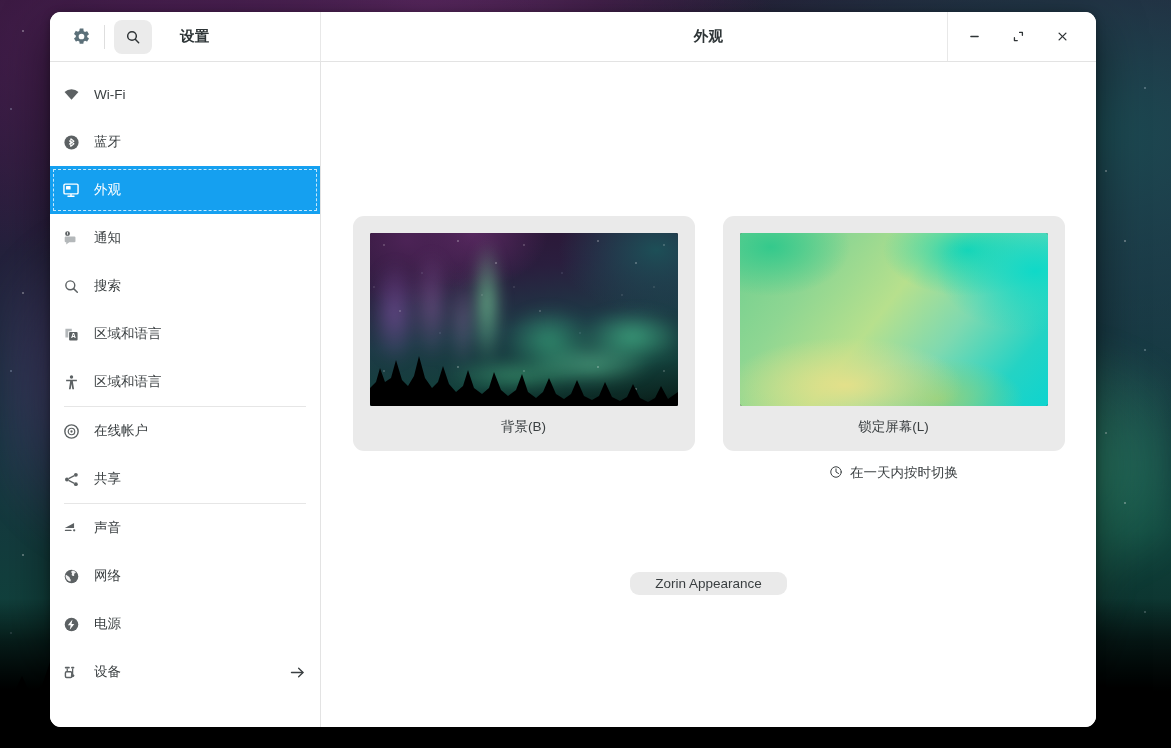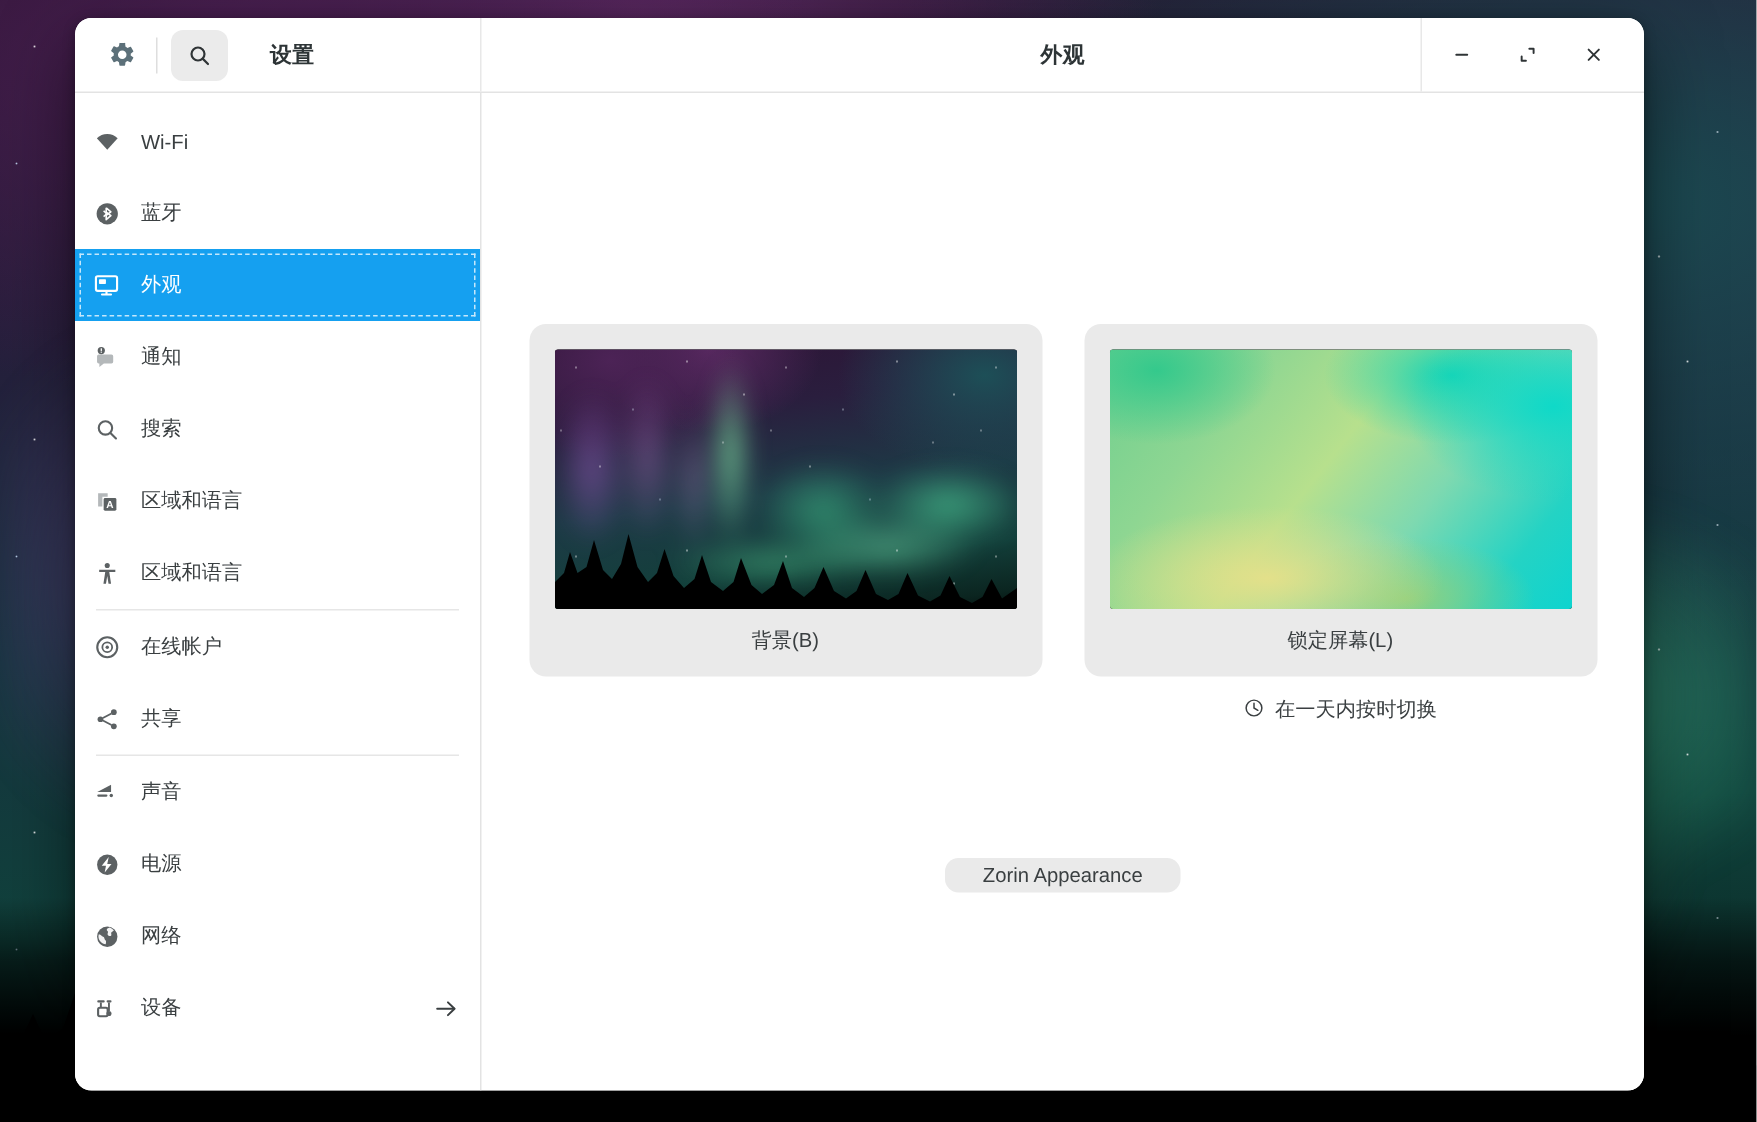--- a/index.html
+++ b/index.html
@@ -494,35 +494,35 @@
               <circle cx="15.8" cy="14.6" r="1.6"></circle>
             </svg>
           </span>
           <span class="ni-label">声音</span>
         </div>
 
         <div class="nav-item">
           <span class="ni-icon">
             <svg width="17" height="17" viewBox="0 0 24 24">
               <circle cx="12" cy="12" r="9.6" fill="#5c6163"></circle>
-              <path d="M13.4 4.8 L6.8 13 h4 l-1.2 6.4 L16 11.2 h-4 z" fill="#fff"></path>
-            </svg>
-          </span>
-          <span class="ni-label">电源</span>
+              <path d="M4.1 9.6 c2.2 .6 2.6 2 4 2.4 c1.6 .4 1 2.6 2.2 3.4 c1 .7 .6 2.6 .2 3.6 c-3.6 -.4 -6.6 -3.4 -6.8 -7 c0 -.8 .1 -1.6 .4 -2.4 z" fill="#fff" opacity=".92"></path>
+              <path d="M14.2 3.4 c1.6 .5 3 1.5 4 2.8 c-.6 .9 -1.9 1 -2.4 1.9 c-.5 1 .6 2.1 -.2 2.9 c-.9 .8 -2.4 .2 -3.1 -.7 c-.6 -.9 .4 -1.9 .2 -2.9 c-.2 -.9 -1.3 -1.1 -1.2 -2 c.1 -.9 1.6 -1.6 2.7 -2 z" fill="#fff" opacity=".92"></path>
+            </svg>
+          </span>
+          <span class="ni-label">网络</span>
         </div>
 
         <div class="nav-item">
           <span class="ni-icon">
             <svg width="17" height="17" viewBox="0 0 24 24">
               <circle cx="12" cy="12" r="9.6" fill="#5c6163"></circle>
-              <path d="M4.1 9.6 c2.2 .6 2.6 2 4 2.4 c1.6 .4 1 2.6 2.2 3.4 c1 .7 .6 2.6 .2 3.6 c-3.6 -.4 -6.6 -3.4 -6.8 -7 c0 -.8 .1 -1.6 .4 -2.4 z" fill="#fff" opacity=".92"></path>
-              <path d="M14.2 3.4 c1.6 .5 3 1.5 4 2.8 c-.6 .9 -1.9 1 -2.4 1.9 c-.5 1 .6 2.1 -.2 2.9 c-.9 .8 -2.4 .2 -3.1 -.7 c-.6 -.9 .4 -1.9 .2 -2.9 c-.2 -.9 -1.3 -1.1 -1.2 -2 c.1 -.9 1.6 -1.6 2.7 -2 z" fill="#fff" opacity=".92"></path>
-            </svg>
-          </span>
-          <span class="ni-label">网络</span>
+              <path d="M13.4 4.8 L6.8 13 h4 l-1.2 6.4 L16 11.2 h-4 z" fill="#fff"></path>
+            </svg>
+          </span>
+          <span class="ni-label">电源</span>
         </div>
 
         <div class="nav-item">
           <span class="ni-icon">
             <svg width="17" height="17" viewBox="0 0 24 24" fill="#5c6163" stroke="#5c6163">
               <rect x="2.6" y="4" width="7" height="2.2" rx="1" stroke="none"></rect>
               <rect x="11.4" y="4" width="4.6" height="2.2" rx="1" stroke="none"></rect>
               <line x1="6" y1="6.2" x2="6" y2="10.6" stroke-width="1.8"></line>
               <line x1="13.6" y1="6.2" x2="13.6" y2="14" stroke-width="1.8"></line>
               <rect x="3.4" y="11" width="9" height="8" rx="1.6" fill="none" stroke-width="2"></rect>

